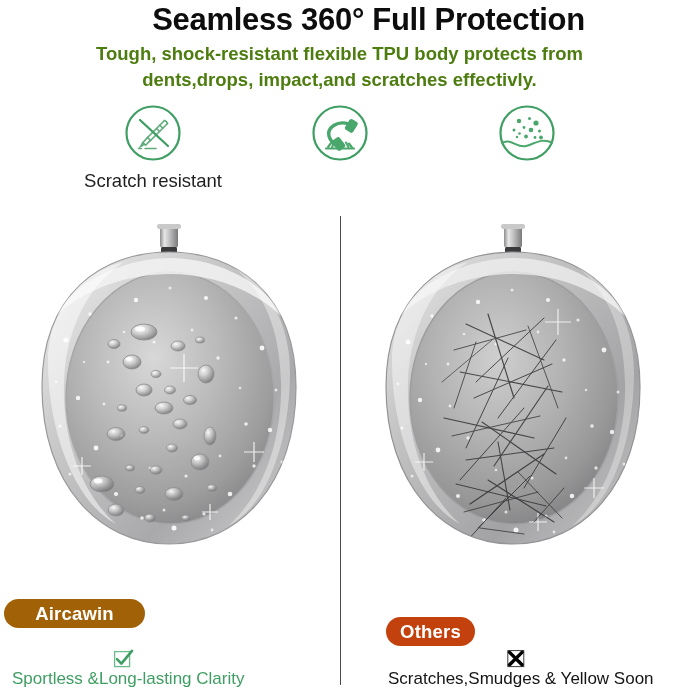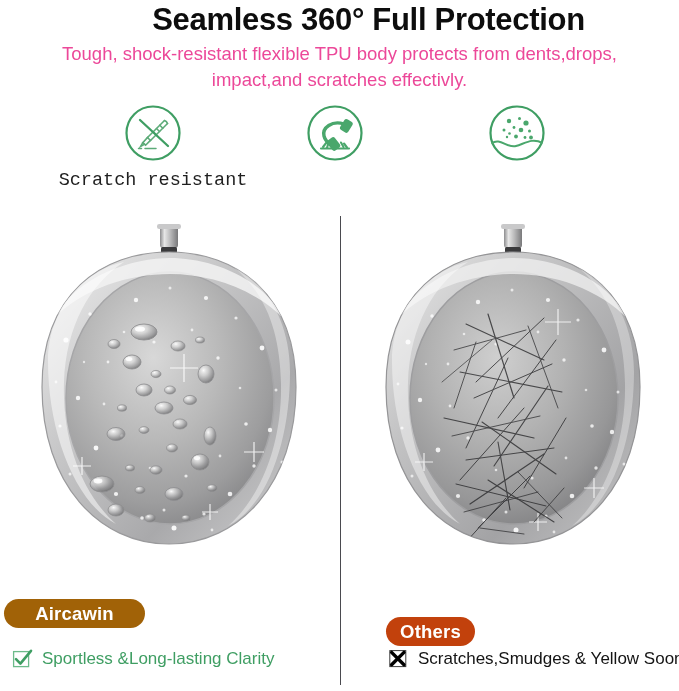--- a/index.html
+++ b/index.html
@@ -31,33 +31,33 @@
     line-height: 1.15;
     margin-left: 29px;
   }
   .subhead {
     position: absolute;
     top: 41px;
     left: 44px;
     width: 591px;
     text-align: center;
     font-size: 18.5px;
-    font-weight: 400;
-    color: #ec4899;
+    font-weight: 700;
+    color: #4d7c0f;
     line-height: 1.38;
   }
 
   
   .features {
     position: absolute;
     top: 103px;
     left: 62px;
     width: 556px;
     display: flex;
-    font-family: Liberation Mono, monospace;
+    justify-content: space-between;
   }
   .feature {
     width: 182px;
     display: flex;
     flex-direction: column;
     align-items: center;
   }
   .feature-icon {
     width: 60px;
     height: 60px;
@@ -118,20 +118,21 @@
     width: 89px;
     background: #c2410c;
   }
 
   .caption {
     position: absolute;
     display: flex;
     align-items: center;
     font-size: 17px;
     white-space: nowrap;
+    flex-direction: column;
   }
   .caption-good {
     left: 12px;
     top: 648px;
     color: #3f9e63;
   }
   .caption-bad {
     left: 388px;
     top: 648px;
     color: #141414;

